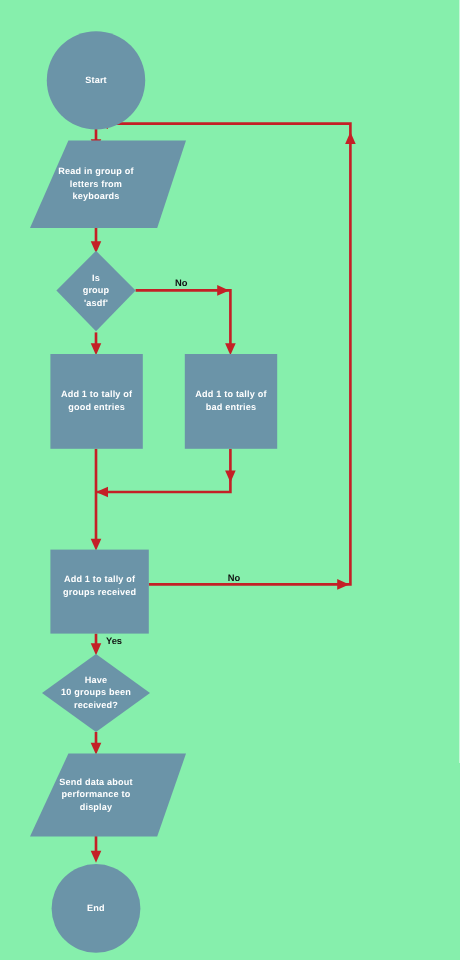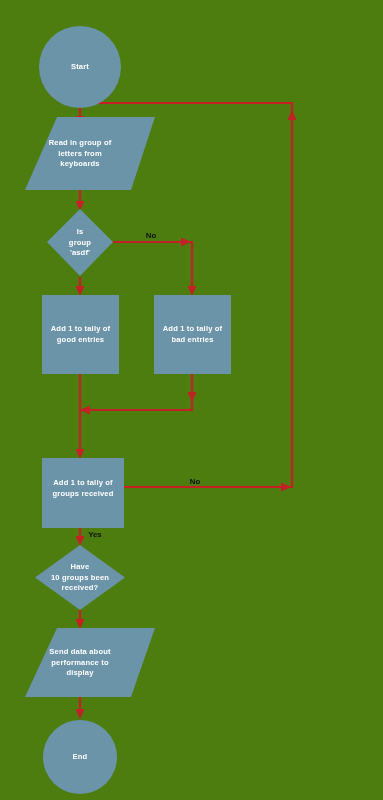--- a/index.html
+++ b/index.html
@@ -10,21 +10,21 @@
   body {
     width: 383px;
     height: 800px;
     font-family: "Liberation Sans", sans-serif;
     overflow: hidden;
   }
   #flowchart-canvas {
     position: relative;
     width: 383px;
     height: 800px;
-    background: #4d7c0f;
+    background: #86efac;
   }
   svg.chart-svg {
     position: absolute;
     top: 0;
     left: 0;
     width: 383px;
     height: 800px;
     display: block;
   }
   .node-label {

